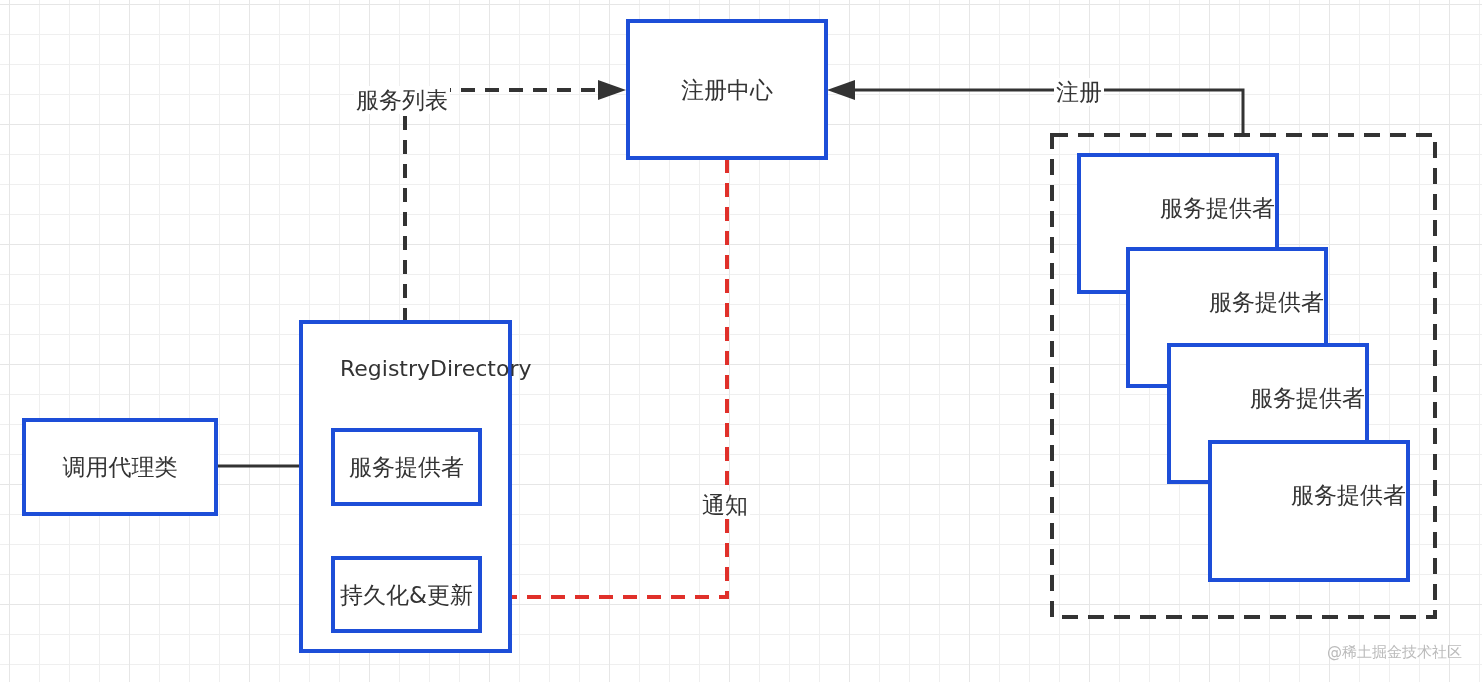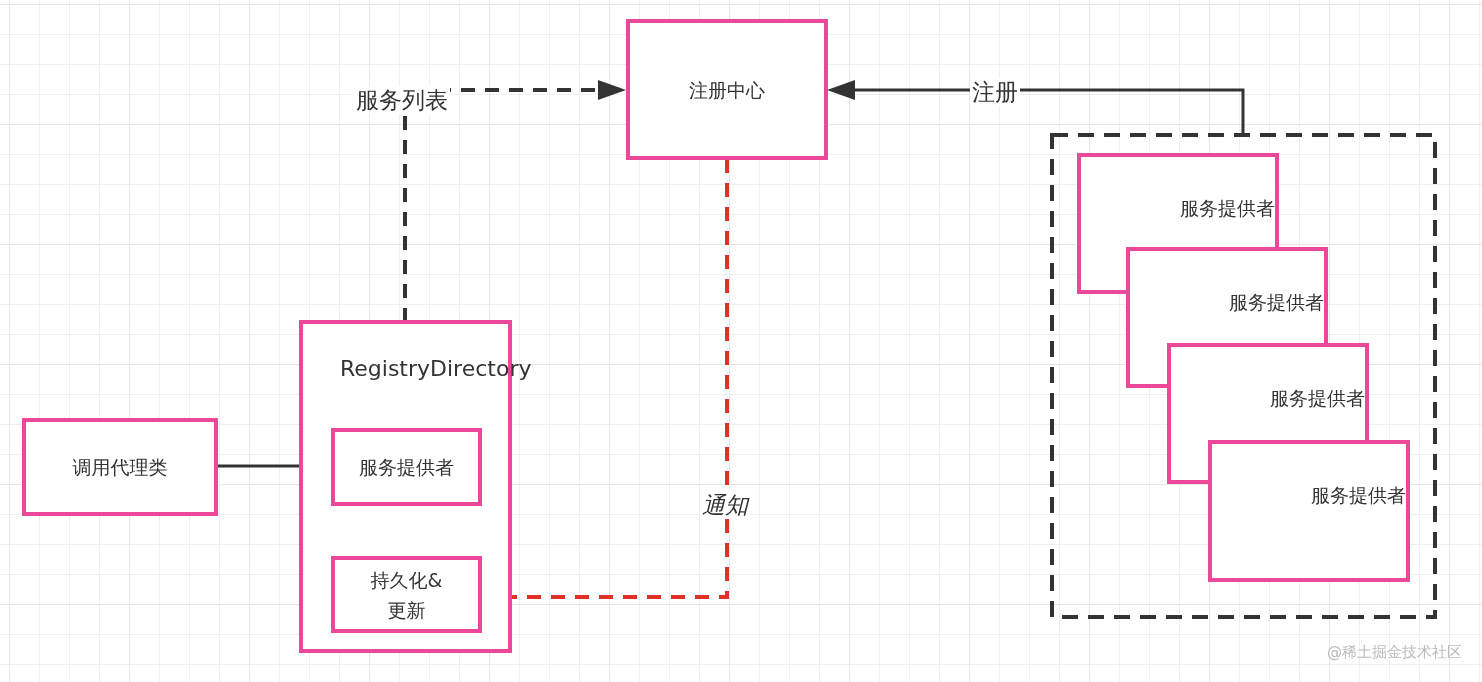--- a/index.html
+++ b/index.html
@@ -11,23 +11,23 @@
       linear-gradient(to bottom, #e6e6e6 1px, transparent 1px),
       linear-gradient(to right, #efefef 1px, transparent 1px),
       linear-gradient(to bottom, #efefef 1px, transparent 1px);
     background-size: 120px 120px, 120px 120px, 30px 30px, 30px 30px;
     background-position: 9px 4px, 9px 4px, 9px 4px, 9px 4px;
     font-family: "DejaVu Sans", sans-serif;
     color: #333333;
   }
   .box {
     position: absolute; box-sizing: border-box;
-    border: 4px solid #ec4899; background: #ffffff;
+    border: 4px solid #1d4ed8; background: #ffffff;
     display: flex; align-items: center; justify-content: center;
-    text-align: center; font-size: 19px; line-height: 30px;
+    text-align: center; font-size: 23px; line-height: 30px;
   }
   svg.lines { position: absolute; left: 0; top: 0; width: 1482px; height: 682px; }
   .label {
     position: absolute; font-size: 23px; line-height: 28px;
     background: #ffffff; padding: 0 2px; white-space: nowrap;
   }
   .reg-title {
     position: absolute; font-size: 22px; white-space: nowrap; margin-left: 39px;
   }
   .watermark {
@@ -70,21 +70,21 @@
   <span data-name="registry-center-label">注册中心</span>
 </div>
 
 <div class="box" data-name="registry-directory-node" style="left:299px; top:320px; width:213px; height:333px; align-items:flex-start;"></div>
 <div class="reg-title" data-name="registry-directory-title" style="left:301px; top:356px;">RegistryDirectory</div>
 
 <div class="box" data-name="service-list-node" style="left:331px; top:428px; width:151px; height:78px;">
   <span data-name="service-list-label">服务提供者</span>
 </div>
 
-<div class="box" data-name="persist-update-node" style="left:331px; top:556px; width:151px; height:77px; flex-direction:column;">
+<div class="box" data-name="persist-update-node" style="left:331px; top:556px; width:151px; height:77px; flex-direction:row;">
   <span data-name="persist-update-label-line1">持久化&amp;</span>
   <span data-name="persist-update-label-line2">更新</span>
 </div>
 
 <div class="box" data-name="invoker-proxy-node" style="left:22px; top:418px; width:196px; height:98px;">
   <span data-name="invoker-proxy-label">调用代理类</span>
 </div>
 
 <div class="box" data-name="provider-node" style="left:1077px; top:153px; width:202px; height:141px;">
   <span data-name="provider-label">服务提供者</span>
@@ -97,16 +97,16 @@
 </div>
 <div class="box" data-name="provider-node" style="left:1208px; top:440px; width:202px; height:142px;">
   <span data-name="provider-label">服务提供者</span>
 </div>
 
 <style>
   [data-name="provider-node"] { align-items: flex-start; padding-top: 36px; justify-content: flex-end; }
 </style>
 
 <div class="label" data-name="subscribe-edge-label" style="left:354px; top:86px;">服务列表</div>
-<div class="label" data-name="register-edge-label" style="left:970px; top:78px;">注册</div>
-<div class="label" data-name="notify-edge-label" style="left:700px; top:491px;font-style:italic;">通知</div>
+<div class="label" data-name="register-edge-label" style="left:1054px; top:78px;">注册</div>
+<div class="label" data-name="notify-edge-label" style="left:700px; top:491px;">通知</div>
 
 <div class="watermark" data-name="watermark">@稀土掘金技术社区</div>
 
 </body></html>

